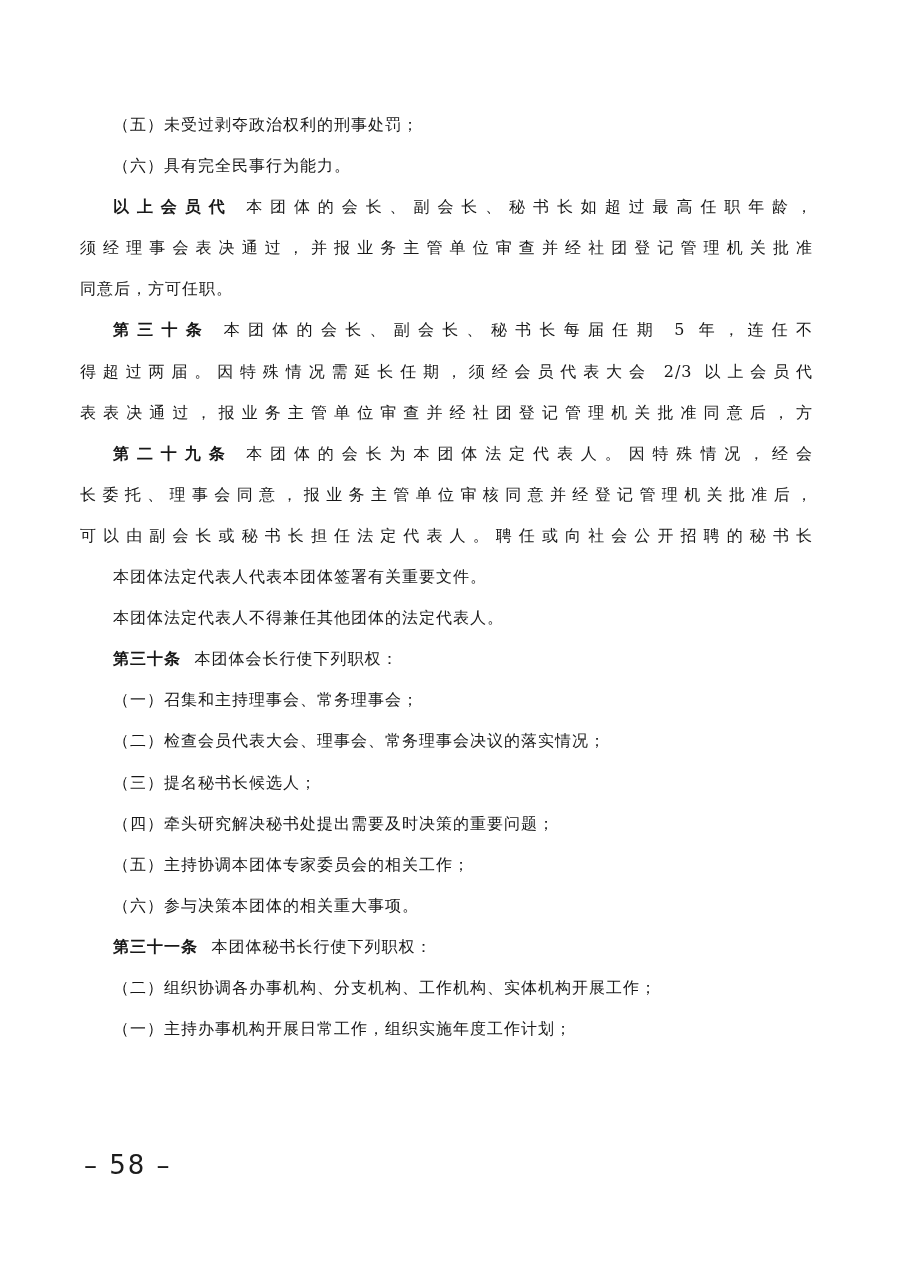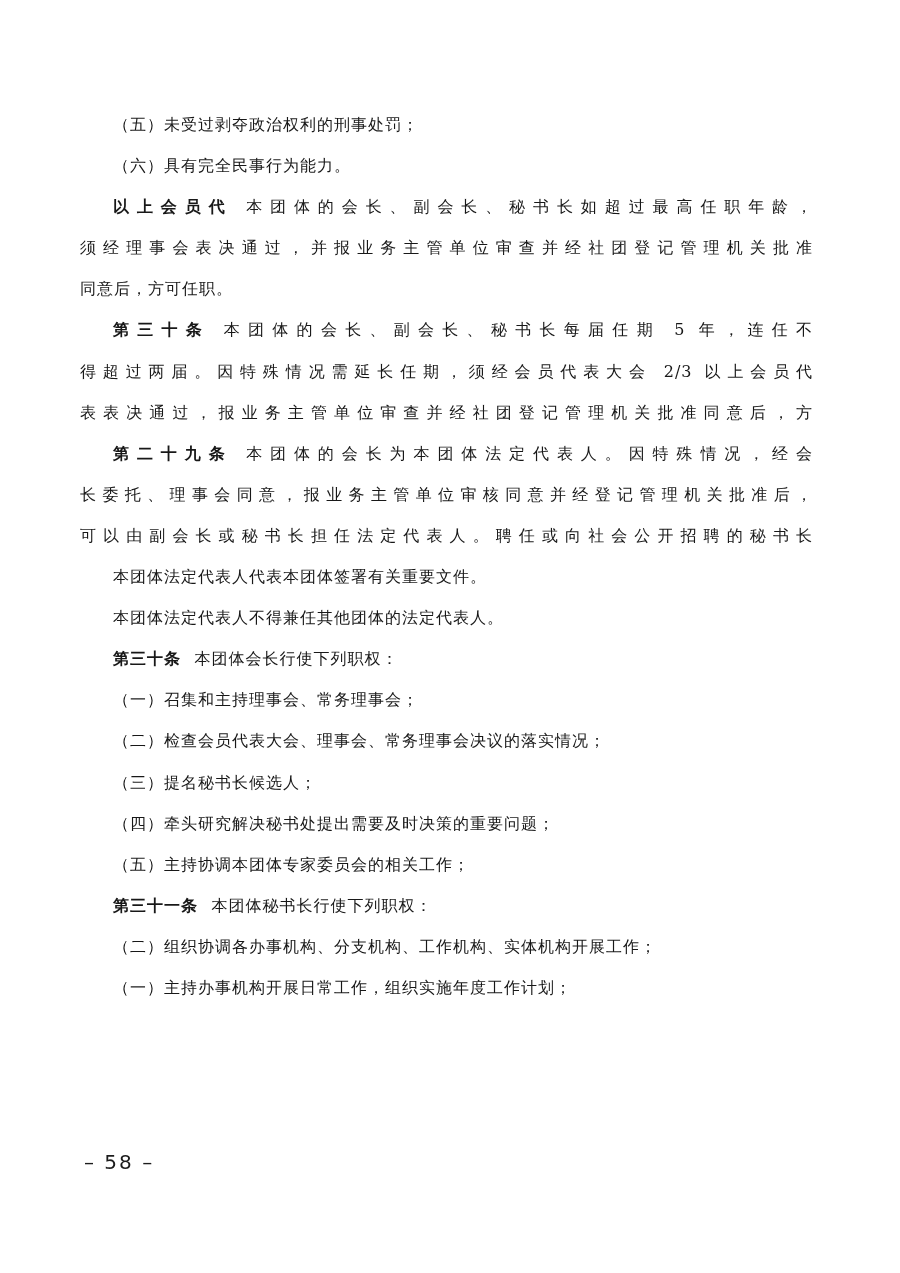--- a/index.html
+++ b/index.html
@@ -41,21 +41,21 @@
     font-family: "DejaVu Sans", sans-serif;
     font-weight: 700;
     margin-right: 0.85em;
     text-align: right;
   }
   .page-number {
     position: absolute;
     left: 84px;
     top: 1150px;
     font-family: "DejaVu Sans", sans-serif;
-    font-size: 20px;
+    font-size: 26px;
     letter-spacing: 2px;
     color: #1c1c1c;
   }
 </style>
 </head>
 <body>
 
 <div class="page">
   <div class="content">
       <div class="doc-line indent"><span>（五）未受过剥夺政治权利的刑事处罚；</span></div>
@@ -70,18 +70,19 @@
       <div class="doc-line fill"><span>长委托、理事会同意，报业务主管单位审核同意并经登记管理机关批准后，</span></div>
       <div class="doc-line fill"><span>可以由副会长或秘书长担任法定代表人。聘任或向社会公开招聘的秘书长</span></div>
       <div class="doc-line indent"><span>本团体法定代表人代表本团体签署有关重要文件。</span></div>
       <div class="doc-line indent"><span>本团体法定代表人不得兼任其他团体的法定代表人。</span></div>
       <div class="doc-line indent"><span class="article-head">第三十条</span><span>本团体会长行使下列职权：</span></div>
       <div class="doc-line indent"><span>（一）召集和主持理事会、常务理事会；</span></div>
       <div class="doc-line indent"><span>（二）检查会员代表大会、理事会、常务理事会决议的落实情况；</span></div>
       <div class="doc-line indent"><span>（三）提名秘书长候选人；</span></div>
       <div class="doc-line indent"><span>（四）牵头研究解决秘书处提出需要及时决策的重要问题；</span></div>
       <div class="doc-line indent"><span>（五）主持协调本团体专家委员会的相关工作；</span></div>
+      <div class="doc-line indent"><span>（六）参与决策本团体的相关重大事项。</span></div>
       <div class="doc-line indent"><span class="article-head">第三十一条</span><span>本团体秘书长行使下列职权：</span></div>
       <div class="doc-line indent"><span>（二）组织协调各办事机构、分支机构、工作机构、实体机构开展工作；</span></div>
       <div class="doc-line indent"><span>（一）主持办事机构开展日常工作，组织实施年度工作计划；</span></div>
     </div>
   <div class="page-number">– 58 –</div>
 </div>
 
 </body></html>

